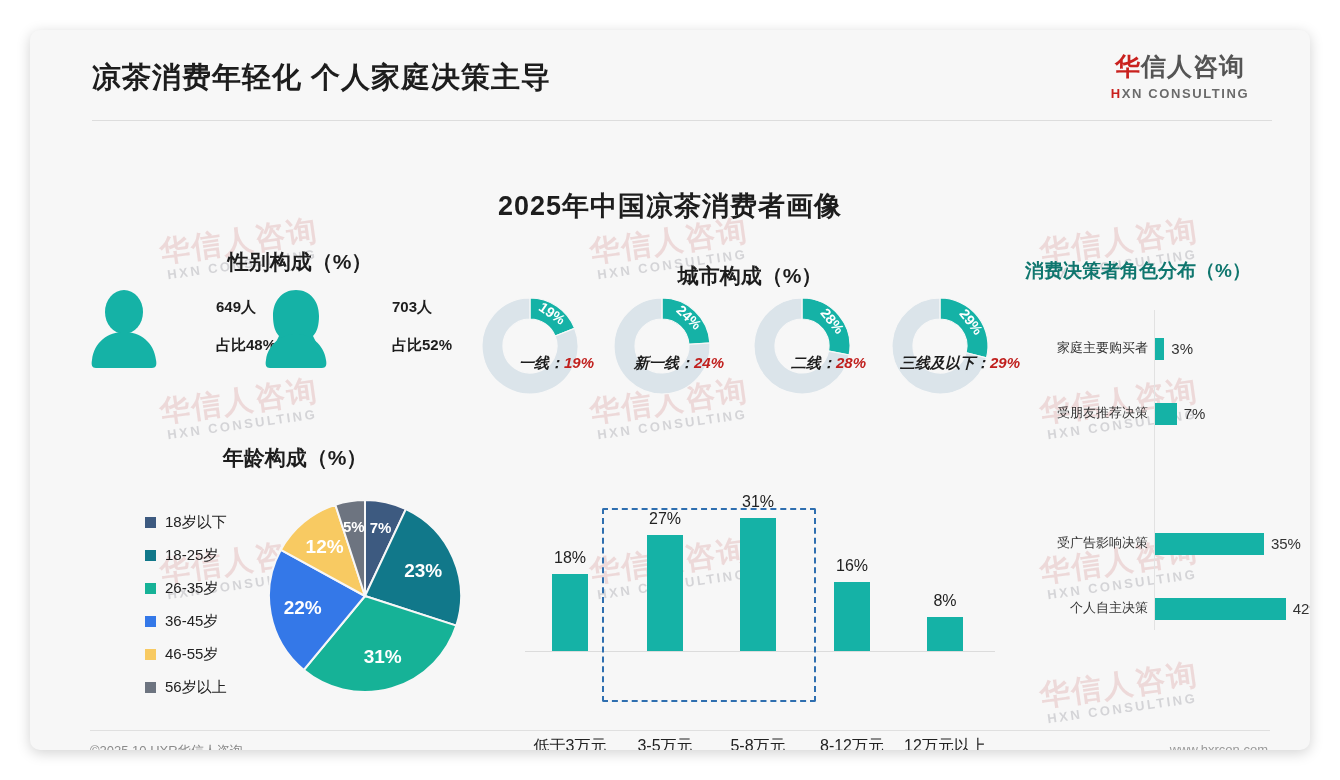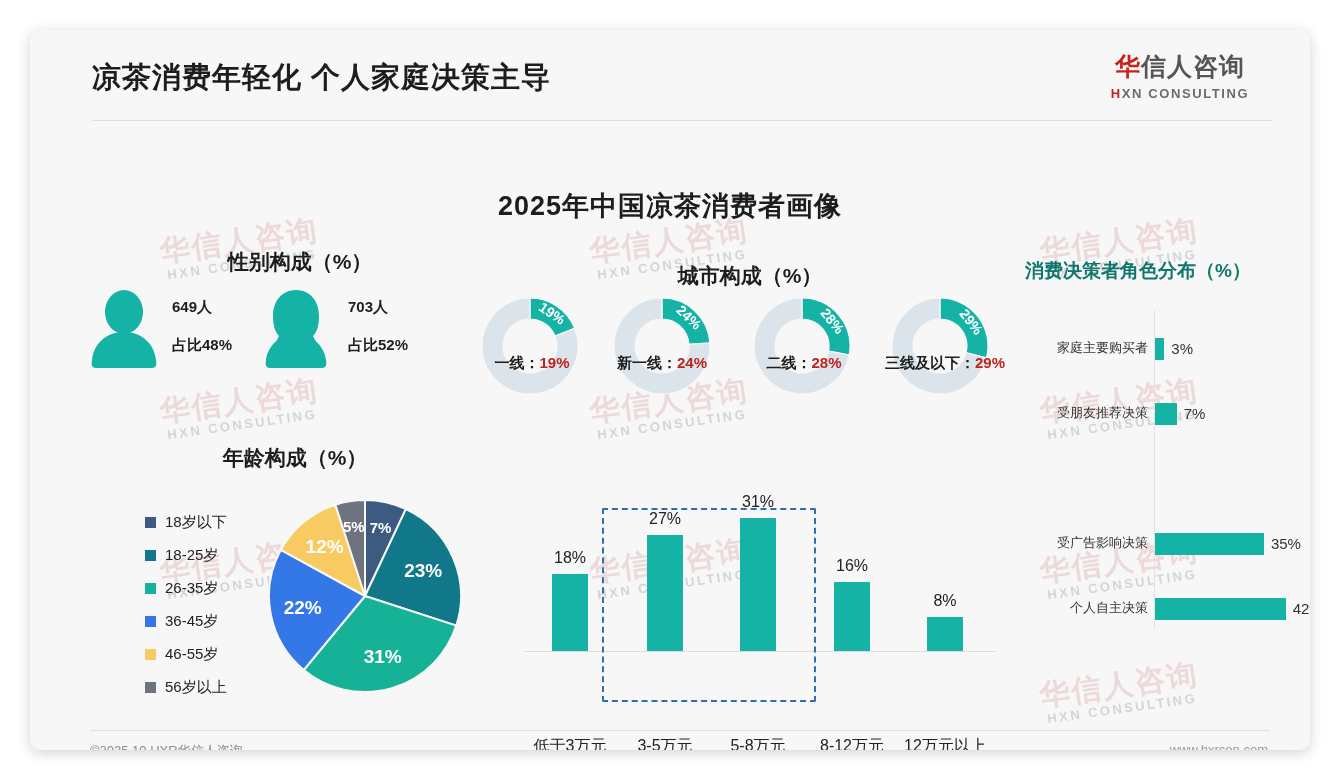--- a/index.html
+++ b/index.html
@@ -115,45 +115,47 @@
   #gender-section { position: absolute; left: 60px; top: 218px; width: 380px; height: 150px; z-index: 3;}
   #gender-title { left: 100px; top: 0px; width: 220px; text-align: center; position: absolute;
                   font-size: 21px; font-weight: bold; color:#1d1d1d; }
   .person-wrap { position: absolute; top: 42px; }
   .person-stats {
     position: absolute;
     font-size: 15px;
     font-weight: bold;
     color: #1d1d1d;
     white-space: nowrap;
+    margin-left: 44px;
   }
 
   
   #age-section { position: absolute; left: 55px; top: 398px; width: 400px; height: 270px; z-index: 3; margin-top: 16px;}
   #age-title { position: absolute; left: 70px; top: 0px; width: 280px; text-align:center;
                font-size: 21px; font-weight: bold; color:#1d1d1d;}
   .legend { position: absolute; left: 60px; top: 62px; }
   .legend-row { display: flex; align-items: center; height: 33px; }
   .legend-swatch { width: 11px; height: 11px; margin-right: 9px; flex: none; }
   .legend-label { font-size: 15px; color: #222222; white-space: nowrap; }
 
   
   #city-section { position: absolute; left: 440px; top: 232px; width: 560px; height: 130px; z-index: 3; }
   #city-title { position: absolute; left: 0; top: 0; width: 560px; text-align: center;
                 font-size: 21px; font-weight: bold; color:#1d1d1d;}
   .donut-item { position: absolute; top: 34px; width: 124px; }
   .donut-caption {
     position: absolute;
     top: 92px;
     width: 124px;
-    text-align: center;
+    text-align: right;
     font-size: 15px;
     font-weight: bold;
     color: #1d1d1d;
     white-space: nowrap;
+    font-style: italic;
   }
   .donut-caption .pct { color: #c0201e; }
 
   
   #income-section { position: absolute; left: 455px; top: 430px; width: 530px; height: 240px; z-index: 3;}
   #income-title { position: absolute; left: 0; top: 0; width: 530px; text-align: center;
                   font-size: 21px; font-weight: bold; color:#1d1d1d;}
   #income-plot { position: absolute; left: 30px; top: 42px; width: 480px; height: 150px; }
   .v-baseline { position: absolute; left: 10px; bottom: 0; width: 470px; height: 1px; background: #dcdcdc; }
   .v-bar-col { position: absolute; bottom: 1px; width: 90px; }

